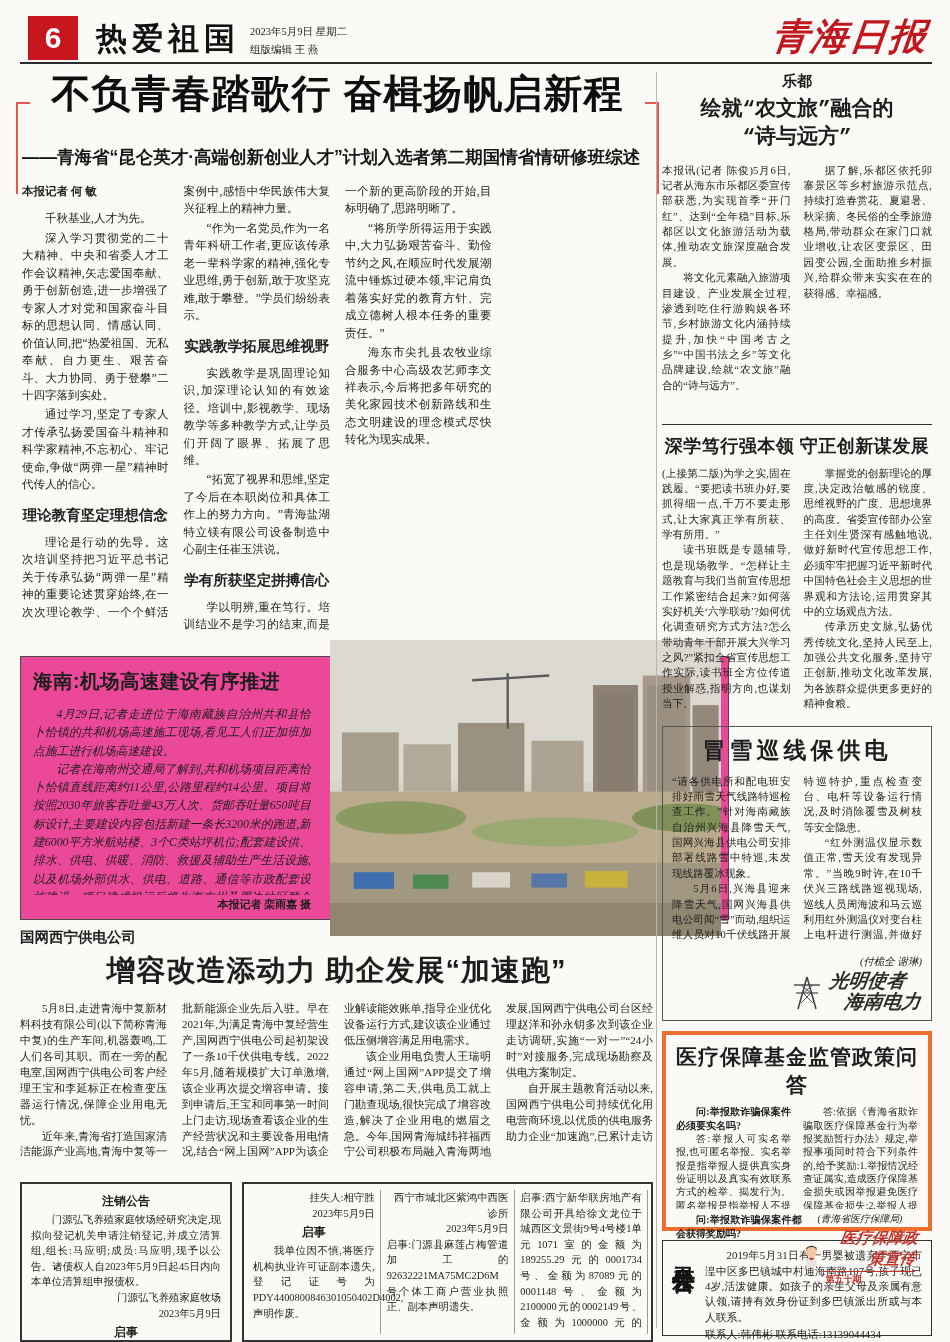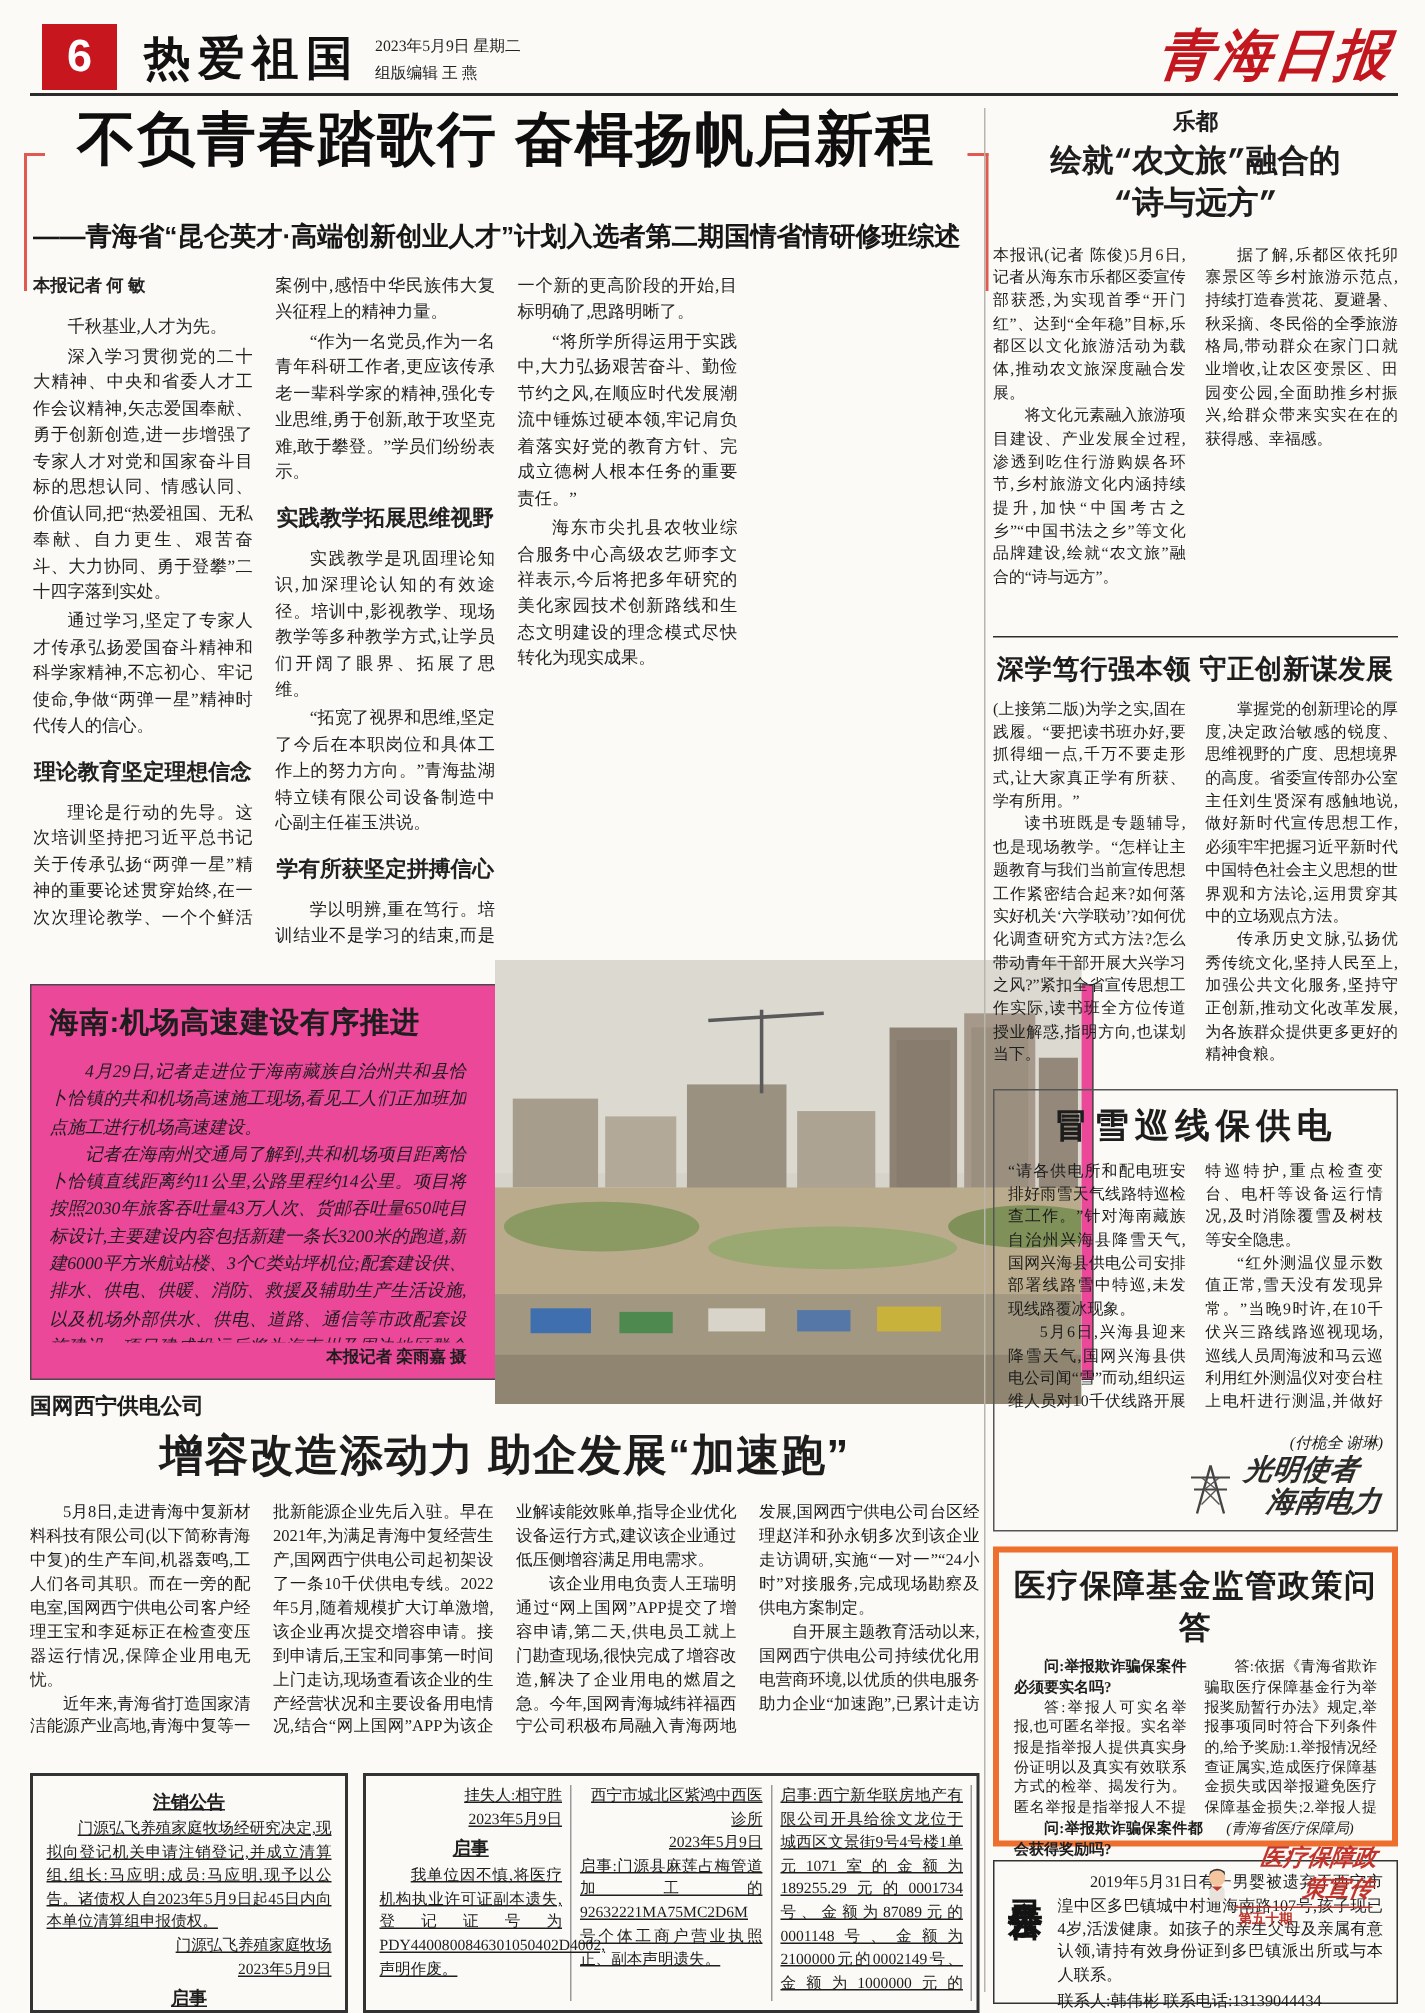--- a/index.html
+++ b/index.html
@@ -55,21 +55,21 @@
   
   #power-article { position:absolute; left:20px; top:928px; width:633px; height:250px; }
   #power-kicker { font-family:"Liberation Sans",sans-serif; font-weight:bold; font-size:14.5px; }
   #power-headline { text-align:center; font-family:"Liberation Sans",sans-serif; font-weight:900;
     font-size:29px; margin:4px 0 10px; letter-spacing:1px; }
   #power-body { column-count:4; column-gap:15px; column-fill:auto; height:168px; overflow:hidden;
     font-size:11px; line-height:1.45; text-align:justify; }
   #power-body p { text-indent:2em; }
 
   
-  #notices { position:absolute; left:20px; top:1182px; width:633px; height:160px; display:flex; gap:10px;text-decoration:underline; }
+  #notices { position:absolute; left:20px; top:1182px; width:633px; height:160px; display:flex; gap:10px; }
   .notice-box { border:2px solid #333; padding:6px 9px; background:#fbfaf6;
     font-size:10.4px; line-height:1.5; text-align:justify; overflow:hidden; }
   #notices-left { width:212px; }
   #notices-right { flex:1; column-count:3; column-gap:12px; column-rule:1px solid #999; column-fill:auto; }
   .notice-box p { text-indent:2em; }
   .notice-box p.notice-head { text-indent:0; text-align:center; font-weight:bold;
     font-family:"Liberation Sans",sans-serif; font-size:12px; margin:2px 0; }
   .notice-box p.sig { text-indent:0; text-align:right; }
   .notice-box p.flush { text-indent:0; }
 

